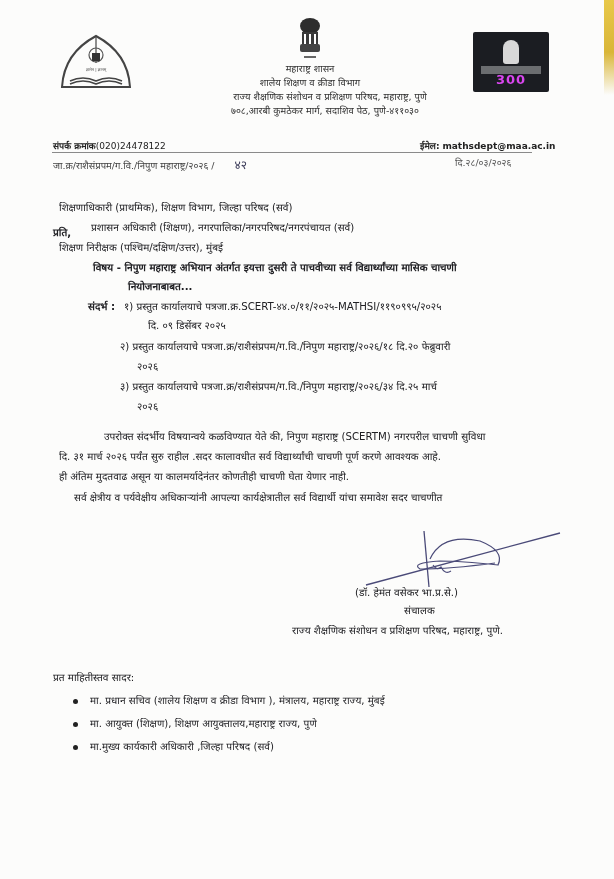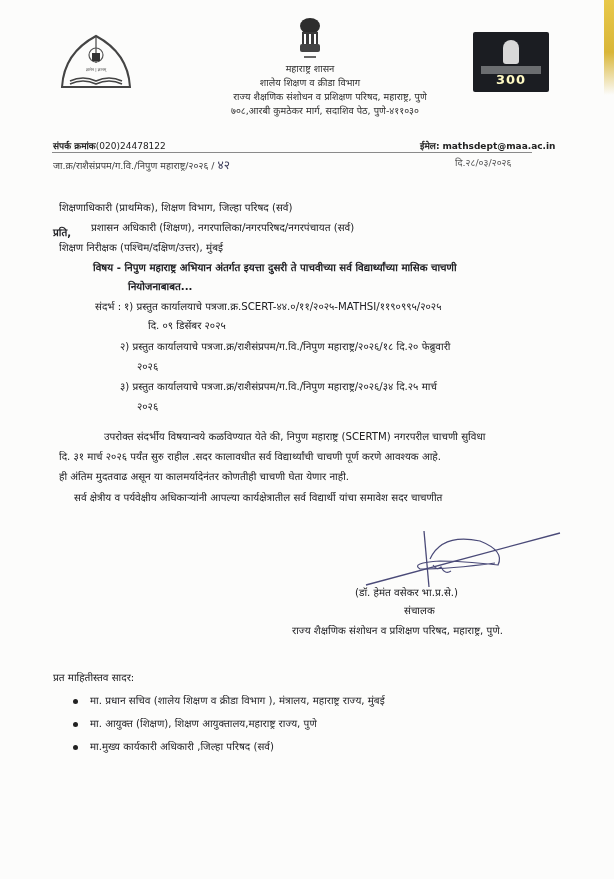--- a/index.html
+++ b/index.html
@@ -13,46 +13,46 @@
     position:absolute; right:0; top:0; width:10px; height:95px;
     background:linear-gradient(180deg,#e8c84a 0%,#d9b638 55%,rgba(240,225,160,0) 100%);
   }
   .abs { position:absolute; }
   
   .logo-left { left:56px; top:33px; width:80px; height:58px; }
   .emblem { left:292px; top:16px; width:36px; height:48px; }
   .logo-right { left:473px; top:32px; width:76px; height:60px; background:#1b1d22; border-radius:2px; overflow:hidden; }
   .logo-right .fig { position:absolute; left:30px; top:8px; width:16px; height:24px; background:#d8d8d8; border-radius:8px 8px 3px 3px; }
   .logo-right .band { position:absolute; left:8px; top:34px; width:60px; height:8px; background:#6b6d70; }
-  .logo-right .num { position:absolute; left:0; right:0; top:40px; text-align:center; color:#fef9c3; font-size:13px; font-weight:bold; letter-spacing:1px; }
+  .logo-right .num { position:absolute; left:0; right:0; top:40px; text-align:center; color:#d946ef; font-size:13px; font-weight:bold; letter-spacing:1px; }
 
   .hdr { left:0; width:614px; text-align:center; font-size:9.5px; color:#333; line-height:14px; }
   .hdr1 { top:62px; left:230px; width:160px; }
   .hdr2 { top:76px; left:230px; width:160px; }
   .hdr3 { top:90px; left:200px; width:260px; }
   .hdr4 { top:104px; left:180px; width:290px; }
 
   .contact { left:53px; top:139px; font-size:9px; color:#222; }
   .contact b { font-weight:bold; }
   .email { left:420px; top:139px; font-size:9px; color:#222; }
   .email b { font-weight:bold; }
   .rule { left:52px; top:152px; width:480px; height:1px; background:#8a8a8a; }
   .refno { left:53px; top:156px; font-size:9.5px; color:#444; }
-  .refno .hand { font-family:Liberation Mono, monospace; font-size:12px; color:#3a3a58; margin-left:3px; }
+  .refno .hand { font-family:Liberation Mono, monospace; font-size:12px; color:#3a3a58; margin-left:20px; }
   .date { left:455px; top:156px; font-size:9.5px; color:#555; }
 
   .txt { font-size:10.2px; color:#202024; line-height:20px; white-space:nowrap; }
   .prati { left:53px; top:180px; font-weight:bold;margin-top:43px; }
   .to1 { left:59px; top:198px; }
   .to2 { left:59px; top:218px;margin-left:32px; }
   .to3 { left:59px; top:238px; }
   .subj1 { left:93px; top:258px; font-weight:bold; }
   .subj2 { left:128px; top:277px; font-weight:bold; }
 
-  .ref-lbl { left:95px; top:297px; font-weight:normal; }
+  .ref-lbl { left:88px; top:297px; font-weight:bold; }
   .r1a { left:124px; top:297px; }
   .r1b { left:148px; top:316px; }
   .r2a { left:120px; top:337px; }
   .r2b { left:137px; top:357px; }
   .r3a { left:120px; top:377px; }
   .r3b { left:137px; top:397px; }
 
   .p1a { left:104px; top:427px; }
   .p1b { left:59px; top:447px; }
   .p1c { left:59px; top:467px; }

